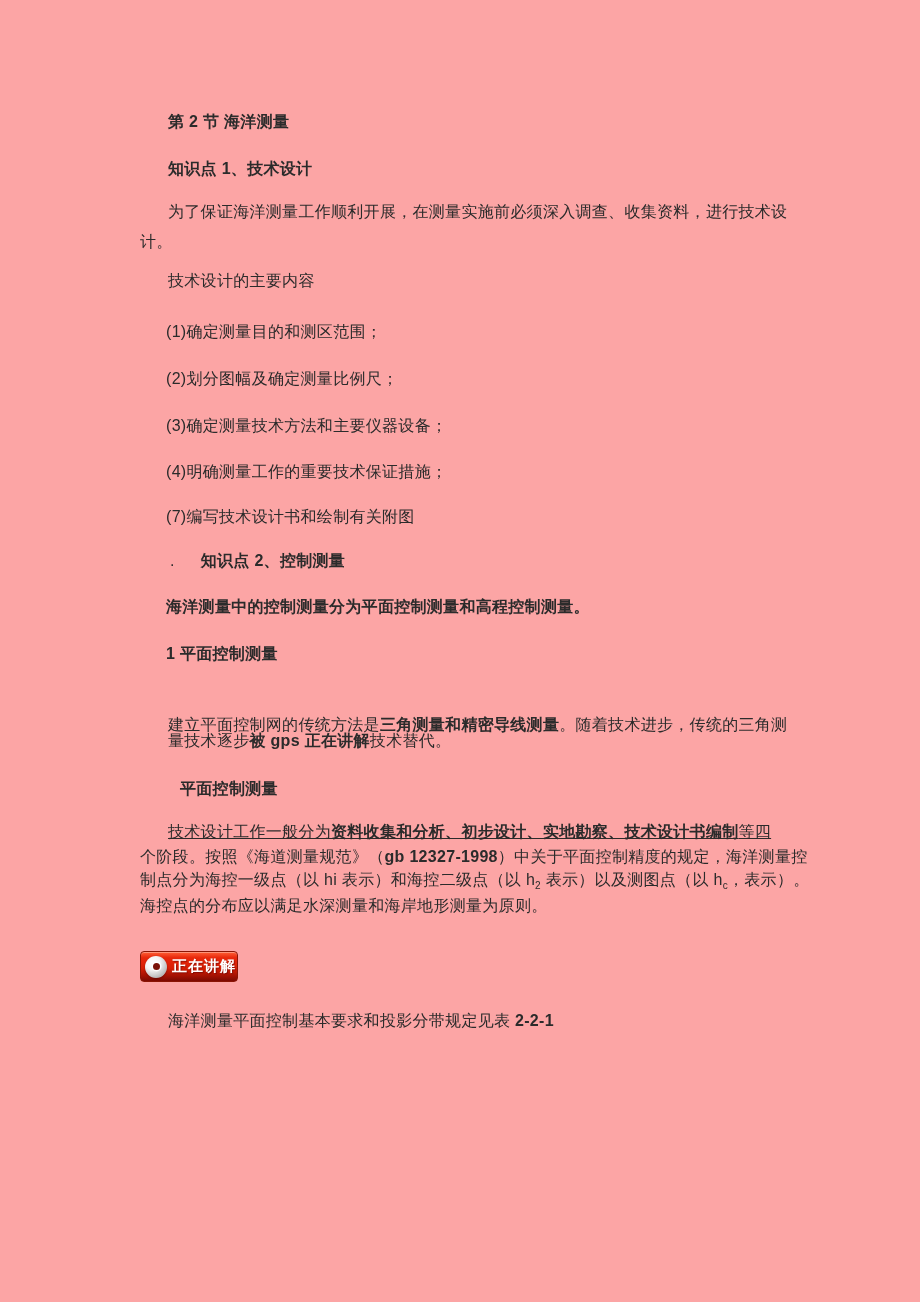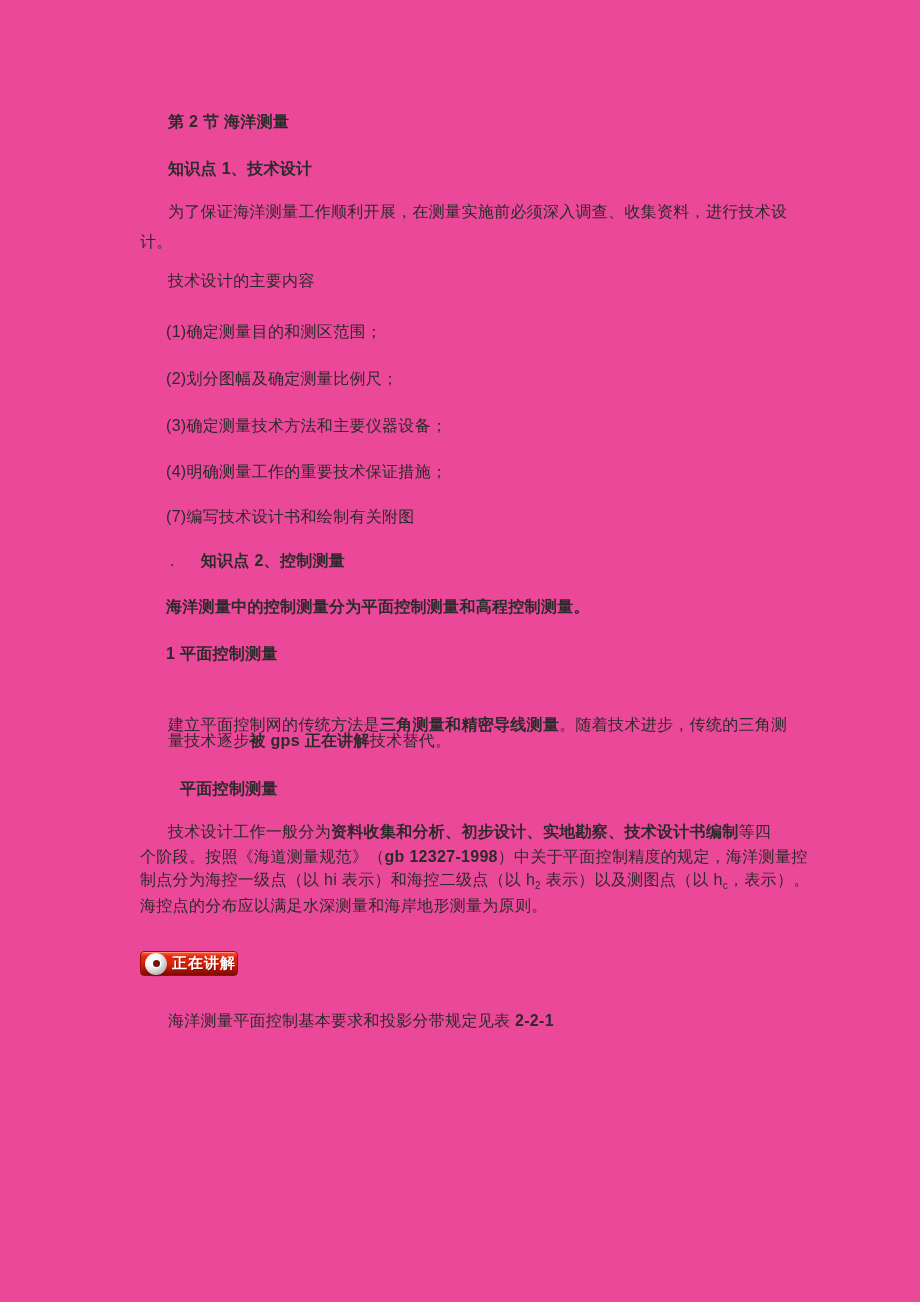--- a/index.html
+++ b/index.html
@@ -8,40 +8,40 @@
     width: 920px;
     height: 1302px;
     position: relative;
     font-family: "Liberation Sans", sans-serif;
     color: #2b2b2b;
     overflow: hidden;
   }
   .page {
     position: absolute;
     inset: 0;
-    background: #ec4899;
+    background: #fca5a5;
   }
   .line {
     position: absolute;
     font-size: 16px;
     line-height: 22px;
     white-space: nowrap;
     letter-spacing: 0.3px;
   }
   .bold { font-weight: 700; }
   b { font-weight: 700; }
   sub { font-size: 10px; line-height: 0; }
 
   
   .badge {
     position: absolute;
     left: 140px;
     top: 951px;
     width: 98px;
-    height: 25px;
+    height: 31px;
     border-radius: 4px;
     border: 1px solid #8a1505;
     background: linear-gradient(180deg, #ff6036 0%, #e8280c 20%, #d92006 55%, #a81203 80%, #7c0a02 100%);
     box-shadow: inset 0 1px 0 rgba(255,255,255,0.35);
     display: flex;
     align-items: center;
     padding: 0 6px 0 4px;
     cursor: pointer;
   }
   .disc {
@@ -97,21 +97,21 @@
   <div class="line bold" style="left:166px; top:596px;">海洋测量中的控制测量分为平面控制测量和高程控制测量。</div>
 
   <div class="line bold" style="left:166px; top:643px;">1 平面控制测量</div>
 
   <div class="line" style="left:168px; top:714px;"><span>建立平面控制网的传统方法是</span><b>三角测量和精密导线测量</b><span>。随着技术进步，传统的三角测</span></div>
 
   <div class="line" style="left:168px; top:730px;"><span>量技术逐步</span><b>被 gps 正在讲解</b><span>技术替代。</span></div>
 
   <div class="line bold" style="left:180px; top:778px;text-align:center;">平面控制测量</div>
 
-  <div class="line" style="left:168px; top:821px;"><span>技术设计工作一般分为</span><b>资料收集和分析、初步设计、实地勘察、技术设计书编制</b><span>等四</span></div>
+  <div class="line" style="left:168px; top:821px;text-decoration:underline;"><span>技术设计工作一般分为</span><b>资料收集和分析、初步设计、实地勘察、技术设计书编制</b><span>等四</span></div>
 
   <div class="line" style="left:140px; top:846px;"><span>个阶段。按照《海道测量规范》（</span><b>gb 12327-1998</b><span>）中关于平面控制精度的规定，海洋测量控</span></div>
 
   <div class="line" style="left:140px; top:869px;"><span>制点分为海控一级点（以 hi 表示）和海控二级点（以 h</span><sub>2</sub><span> 表示）以及测图点（以 h</span><sub>c</sub><span>，表示）。</span></div>
 
   <div class="line" style="left:140px; top:895px;">海控点的分布应以满足水深测量和海岸地形测量为原则。</div>
 
   <div class="badge">
     <span class="disc">
         <span class="hole"></span>

